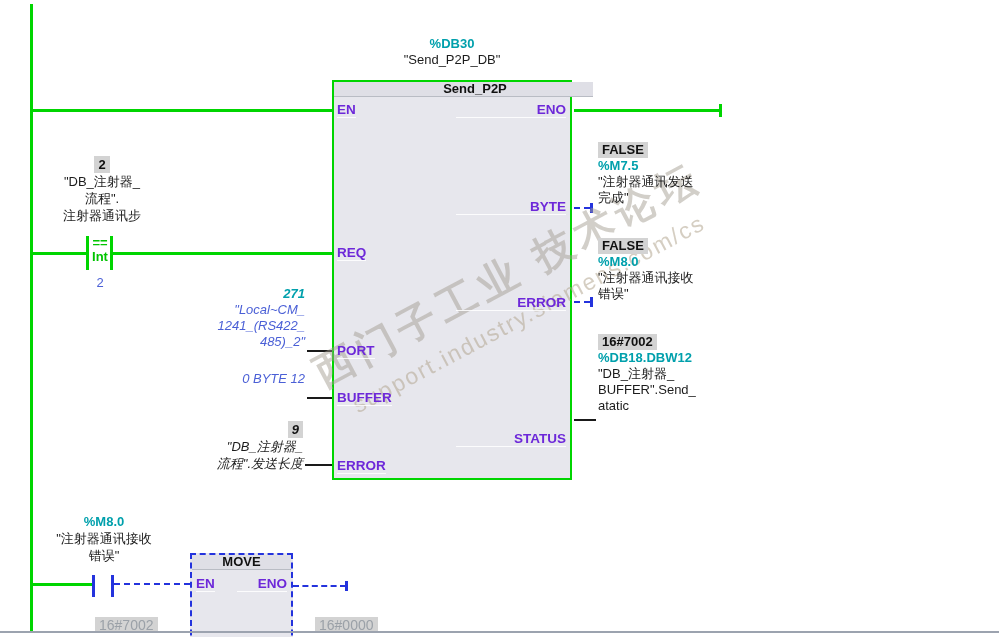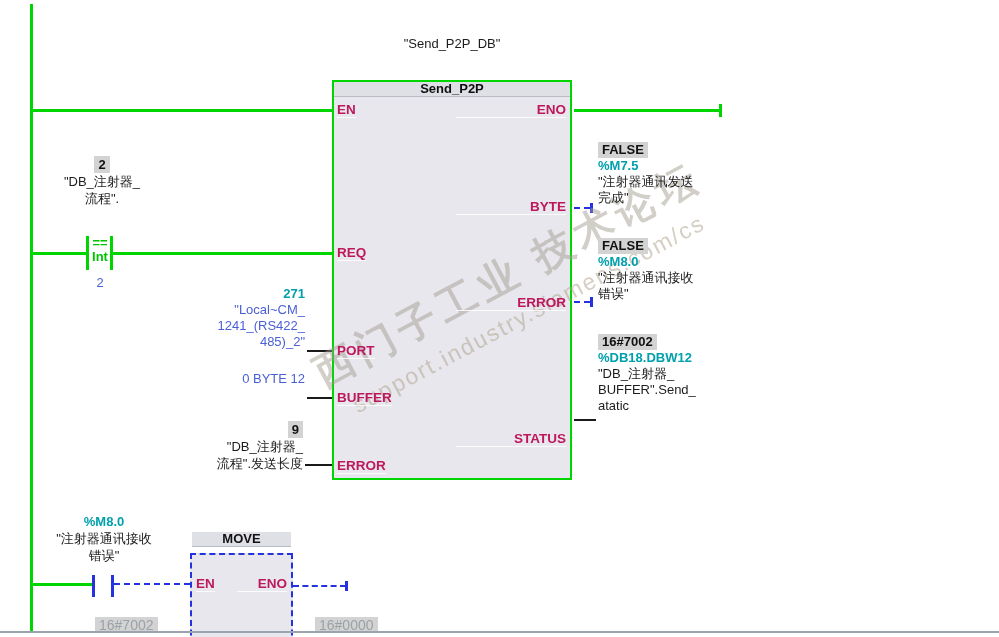--- a/index.html
+++ b/index.html
@@ -12,26 +12,26 @@
   .wdash{border-top:2px dashed #2433DD;background:none;height:0;}
   .vbar-g{position:absolute;width:3px;background:#00D500;}
   .vbar-b{position:absolute;width:3px;background:#2433DD;}
   .tick-g{position:absolute;width:3px;background:#00D500;}
   .tick-b{position:absolute;width:3px;background:#2433DD;}
   
   .fb-bg{position:absolute;background:#e7e7ed;border:2px solid #00D500;box-sizing:border-box;z-index:1;}
   .fb-bg.dashed{border:2px dashed #2433DD;}
   .fb-title{position:absolute;z-index:3;font-weight:700;font-size:13px;text-align:center;
             background:#dfdfe6;border-bottom:1px solid #b9bcc4;line-height:14px;height:14px;}
-  .pin{position:absolute;z-index:3;font-weight:700;font-size:13.5px;line-height:14px;color:#be185d;
+  .pin{position:absolute;z-index:3;font-weight:700;font-size:13.5px;line-height:14px;color:#6d28d9;
        border-bottom:1px solid rgba(255,255,255,0.85);}
   .pin.r{text-align:right;}
   
   .stack{position:absolute;z-index:3;font-size:13px;line-height:16px;}
-  .stack.rt{text-align:right;}
+  .stack.rt{text-align:right;font-style:italic;}
   .stack.ct{text-align:center;}
   .stack.lh17{line-height:17px;}
   .badge{display:inline-block;background:#d3d3d3;padding:0 4px;font-weight:700;color:#111;}
   .badge.dim{color:#9ba1a8;font-weight:400;font-size:14px;}
   .teal{color:#00A0AC;font-weight:700;}
   .blue{color:#4A5FD6;}
   .grn{color:#00C400;font-weight:700;}
   .blk{color:#1c1c1c;}
   
   .watermark{position:absolute;left:205px;top:245px;width:620px;z-index:2;pointer-events:none;
@@ -68,38 +68,40 @@
 
   <div class="wire wdash" style="left:574px;top:207px;width:16px;"></div>
   <div class="tick-b" style="left:590px;top:203px;height:10px;"></div>
   <div class="wire wdash" style="left:574px;top:301px;width:16px;"></div>
   <div class="tick-b" style="left:590px;top:297px;height:10px;"></div>
   <div class="wire wdash" style="left:114px;top:583px;width:76px;"></div>
   <div class="wire wdash" style="left:293px;top:585px;width:53px;"></div>
   <div class="tick-b" style="left:345px;top:581px;height:10px;"></div>
 
   <div class="stack ct" style="left:332px;top:36px;width:240px;">
+    <div class="teal">%DB30</div>
     <div class="blk">"Send_P2P_DB"</div>
   </div>
 
-  <div class="fb-title" style="left:334px;top:82px;width:236px;">Send_P2P</div>
+  <div class="fb-title" style="left:334px;top:82px;width:236px;padding-left:23px;">Send_P2P</div>
   <div class="pin" style="left:337px;top:103px;">EN</div>
   <div class="pin r" style="left:456px;top:103px;width:110px;">ENO</div>
   <div class="pin" style="left:337px;top:246px;">REQ</div>
   <div class="pin" style="left:337px;top:344px;">PORT</div>
   <div class="pin" style="left:337px;top:391px;text-align:center;">BUFFER</div>
   <div class="pin" style="left:337px;top:459px;">ERROR</div>
   <div class="pin r" style="left:456px;top:200px;width:110px;">BYTE</div>
   <div class="pin r" style="left:456px;top:296px;width:110px;text-align:right;">ERROR</div>
   <div class="pin r" style="left:456px;top:412px;width:110px;margin-top:20px;">STATUS</div>
 
   <div class="stack ct lh17" style="left:18px;top:156px;width:168px;">
     <div><span class="badge">2</span></div>
     <div class="blk">"DB_注射器_</div>
     <div class="blk">流程".</div>
+    <div class="blk">注射器通讯步</div>
   </div>
   <div class="vbar-g" style="left:86px;top:236px;height:34px;"></div>
   <div class="vbar-g" style="left:110px;top:236px;height:34px;"></div>
   <div class="stack ct grn" style="left:84px;top:236px;width:32px;line-height:14px;">
     <div>==</div>
     <div>Int</div>
   </div>
   <div class="stack ct blue" style="left:84px;top:275px;width:32px;">2</div>
 
   <div class="stack rt" style="left:145px;top:286px;width:160px;">
@@ -142,21 +144,21 @@
   </div>
 
   <div class="stack ct lh17" style="left:23px;top:513px;width:162px;">
     <div class="teal">%M8.0</div>
     <div class="blk">"注射器通讯接收</div>
     <div class="blk">错误"</div>
   </div>
   <div class="vbar-b" style="left:92px;top:575px;height:22px;"></div>
   <div class="vbar-b" style="left:111px;top:575px;height:22px;"></div>
 
-  <div class="fb-title" style="left:192px;top:532px;width:99px;">MOVE</div>
+  <div class="fb-title" style="left:192px;top:555px;width:99px;">MOVE</div>
   <div class="pin" style="left:196px;top:577px;">EN</div>
   <div class="pin r" style="left:237px;top:577px;width:50px;">ENO</div>
 
   <div class="stack" style="left:95px;top:617px;">
     <span class="badge dim">16#7002</span>
   </div>
   <div class="stack" style="left:315px;top:617px;">
     <span class="badge dim">16#0000</span>
   </div>
 

